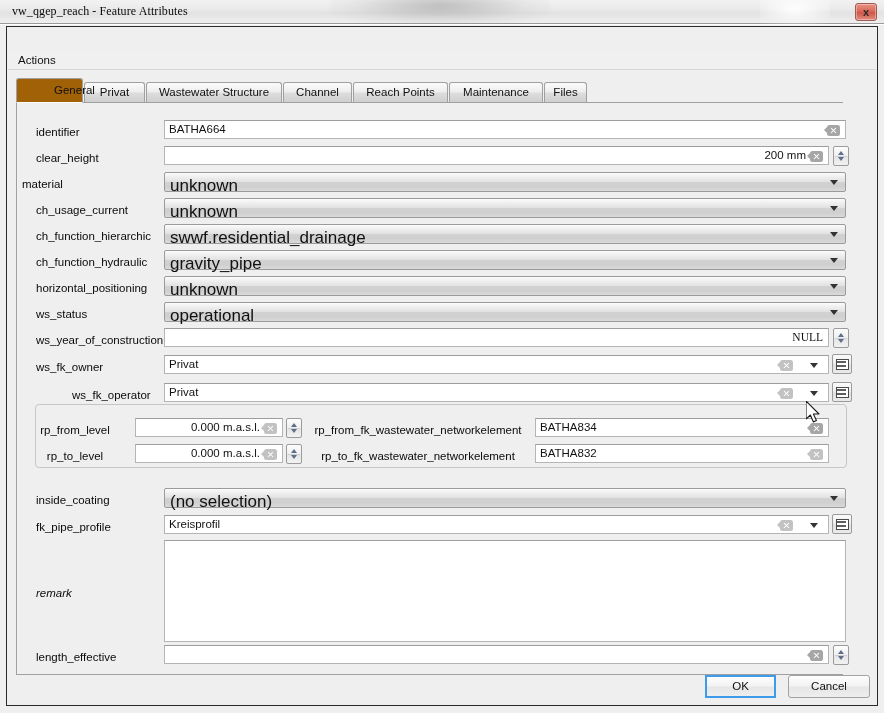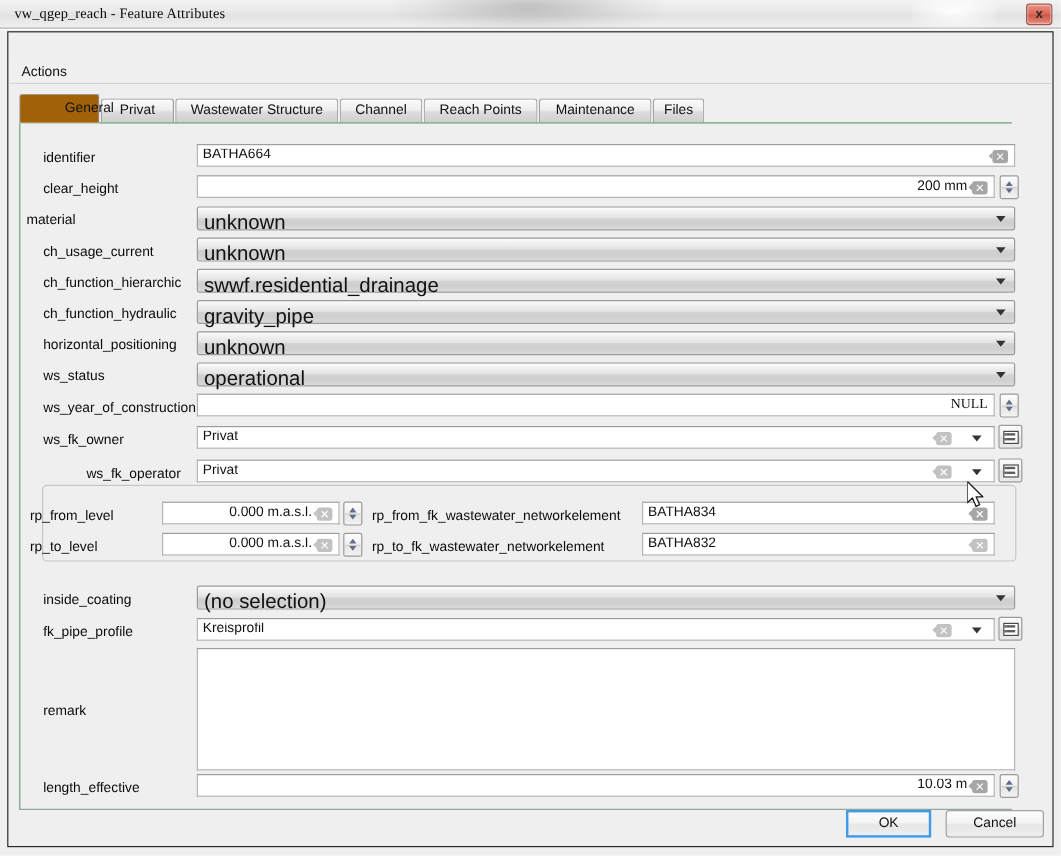--- a/index.html
+++ b/index.html
@@ -161,21 +161,21 @@
   }
 
   
   .lbl {
     position: absolute;
     font-size: 11.5px;
     color: #0a0a0a;
     white-space: nowrap;
     line-height: 14px;
   }
-  .lbl.right { text-align: left; }
+  .lbl.right { text-align: center; }
 
   .ctl {
     position: absolute;
     box-sizing: border-box;
   }
 
   
   .lineedit {
     background: #ffffff;
     border: 1px solid #b5b5b5;
@@ -535,28 +535,27 @@
           <div style="position:absolute;right:10px;top:7px;width:0;height:0;border-left:4.5px solid transparent;border-right:4.5px solid transparent;border-top:5px solid #333;"></div>
         </div>
         <div class="relbtn" style="left:815px;top:411px;">
           <div class="frame"></div>
           <div class="bar" style="left:6px;top:6px;width:7px;"></div>
           <div class="bar" style="left:6px;top:10px;width:7px;"></div>
           <div class="sq" style="left:4px;top:6px;"></div>
           <div class="sq" style="left:4px;top:10px;"></div>
         </div>
 
-        <div class="lbl" style="left:19px;top:483px;">remark</div>
+        <div class="lbl" style="left:19px;top:483px;font-style:italic;">remark</div>
         <div class="ctl textarea" style="left:147px;top:437px;width:682px;height:102px;">
           <div style="position:absolute;left:4px;top:2px;right:4px;font-size:11.5px;color:#111;"></div>
         </div>
 
         <div class="lbl" style="left:19px;top:547px;">length_effective</div>
         <div class="ctl lineedit" style="left:147px;top:542px;width:665px;height:19px;">
-          <div class="val r" style="top:3px;right:22px;">10.03 m</div>
           <div class="clearbtn" style="right:5px;top:4px;">
               <div class="tail"></div>
             </div>
         </div>
         <div class="spin" style="left:816px;top:542px;">
           <div class="up"></div>
           <div class="mid"></div>
           <div class="dn"></div>
         </div>
 

